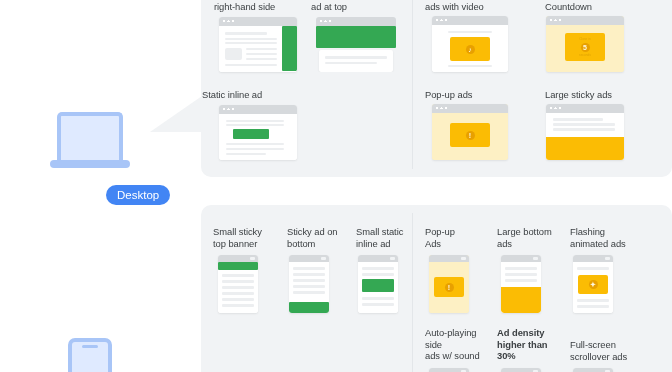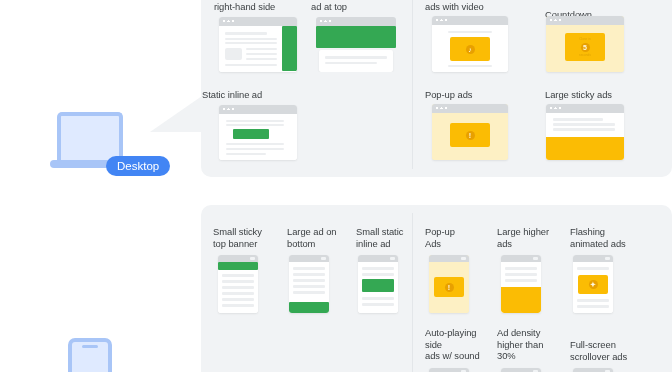--- a/index.html
+++ b/index.html
@@ -49,20 +49,21 @@
   .pill{
     position:absolute;
     background:#4285f4;
     color:#ffffff;
     border-radius:999px;
     font-size:11.5px;
     line-height:20px;
     padding:0 11px;
     white-space:nowrap;
     font-family:"Liberation Sans", sans-serif;
+    margin-top:29px;
   }
   .phone{position:absolute;}
   .phone .body{
     width:44px;height:60px;
     border:4px solid #a8c5f7;
     border-radius:7px 7px 3px 3px;
     background:#dfeaff;
     box-sizing:border-box;
     position:relative;
   }
@@ -202,21 +203,21 @@
     </div>
   <div class="body">
     <div class="ln" style="left:16px;top:6px;width:44px;height:2px;"></div>
     <div class="ybadge" style="left:18px;top:12px;width:40px;height:24px;">
       <span class="coin">♪</span>
     </div>
     <div class="ln" style="left:16px;top:40px;width:44px;height:2px;"></div>
   </div>
 </div>
 
-<div class="lbl" style="left:545px;top:9px;width:100px;">Countdown</div>
+<div class="lbl" style="left:545px;top:1px;width:100px;">Countdown</div>
 <div class="bw" style="left:546px;top:16px;width:78px;height:56px;background:#fdf0c4;">
   <div class="bar">
       <div class="dots"></div>
     </div>
   <div class="body" style="background:#fdf0c4;">
     <div class="ybadge" style="left:19px;top:8px;width:40px;height:28px;flex-direction:column;">
       <span class="minitext" style="top:4px;">Close in</span>
       <span class="coin">5</span>
       <span class="minitext" style="bottom:4px;">seconds</span>
     </div>
@@ -262,21 +263,21 @@
     <div class="green" style="left:0px;top:0px;width:40px;height:8px;"></div>
     <div class="ln" style="left:4px;top:12px;width:32px;height:2.5px;"></div>
     <div class="ln" style="left:4px;top:18px;width:32px;height:2.5px;"></div>
     <div class="ln" style="left:4px;top:24px;width:32px;height:2.5px;"></div>
     <div class="ln" style="left:4px;top:30px;width:32px;height:2.5px;"></div>
     <div class="ln" style="left:4px;top:36px;width:32px;height:2.5px;"></div>
     <div class="ln" style="left:4px;top:42px;width:32px;height:2.5px;"></div>
   </div>
 </div>
 
-<div class="lbl" style="left:287px;top:226px;width:64px;">Large ad on
+<div class="lbl" style="left:287px;top:226px;width:64px;">Sticky ad on
 bottom</div>
 <div class="pw" style="left:289px;top:255px;width:40px;height:58px;">
   <div class="bar">
       <div class="sq"></div>
     </div>
   <div class="body">
     <div class="ln" style="left:4px;top:5px;width:32px;height:2.5px;"></div>
     <div class="ln" style="left:4px;top:11px;width:32px;height:2.5px;"></div>
     <div class="ln" style="left:4px;top:17px;width:32px;height:2.5px;"></div>
     <div class="ln" style="left:4px;top:23px;width:32px;height:2.5px;"></div>
@@ -306,21 +307,21 @@
   <div class="bar">
       <div class="sq"></div>
     </div>
   <div class="body" style="background:#fdf0c4;">
     <div class="ybadge" style="left:5px;top:15px;width:30px;height:20px;">
       <span class="coin">!</span>
     </div>
   </div>
 </div>
 
-<div class="lbl" style="left:497px;top:226px;width:62px;">Large higher
+<div class="lbl" style="left:497px;top:226px;width:62px;">Large bottom
 ads</div>
 <div class="pw" style="left:501px;top:255px;width:40px;height:58px;">
   <div class="bar">
       <div class="sq"></div>
     </div>
   <div class="body">
     <div class="ln" style="left:4px;top:5px;width:32px;height:2.5px;"></div>
     <div class="ln" style="left:4px;top:11px;width:32px;height:2.5px;"></div>
     <div class="ln" style="left:4px;top:17px;width:32px;height:2.5px;"></div>
     <div class="yellow" style="left:0px;top:25px;width:40px;height:26px;border-radius:0 0 3px 3px;"></div>
@@ -346,21 +347,21 @@
 <div class="lbl" style="left:425px;top:327px;width:68px;">Auto-playing
 side
 ads w/ sound</div>
 <div class="pw" style="left:429px;top:368px;width:40px;height:58px;">
   <div class="bar">
       <div class="sq"></div>
     </div>
 
 </div>
 
-<div class="lbl" style="left:497px;top:327px;width:68px;">Ad density
+<div class="lbl" style="left:497px;top:327px;width:68px;font-weight:bold;">Ad density
 higher than
 30%</div>
 <div class="pw" style="left:501px;top:368px;width:40px;height:58px;">
   <div class="bar">
       <div class="sq"></div>
     </div>
 
 </div>
 
 <div class="lbl" style="left:570px;top:339px;width:72px;">Full-screen

